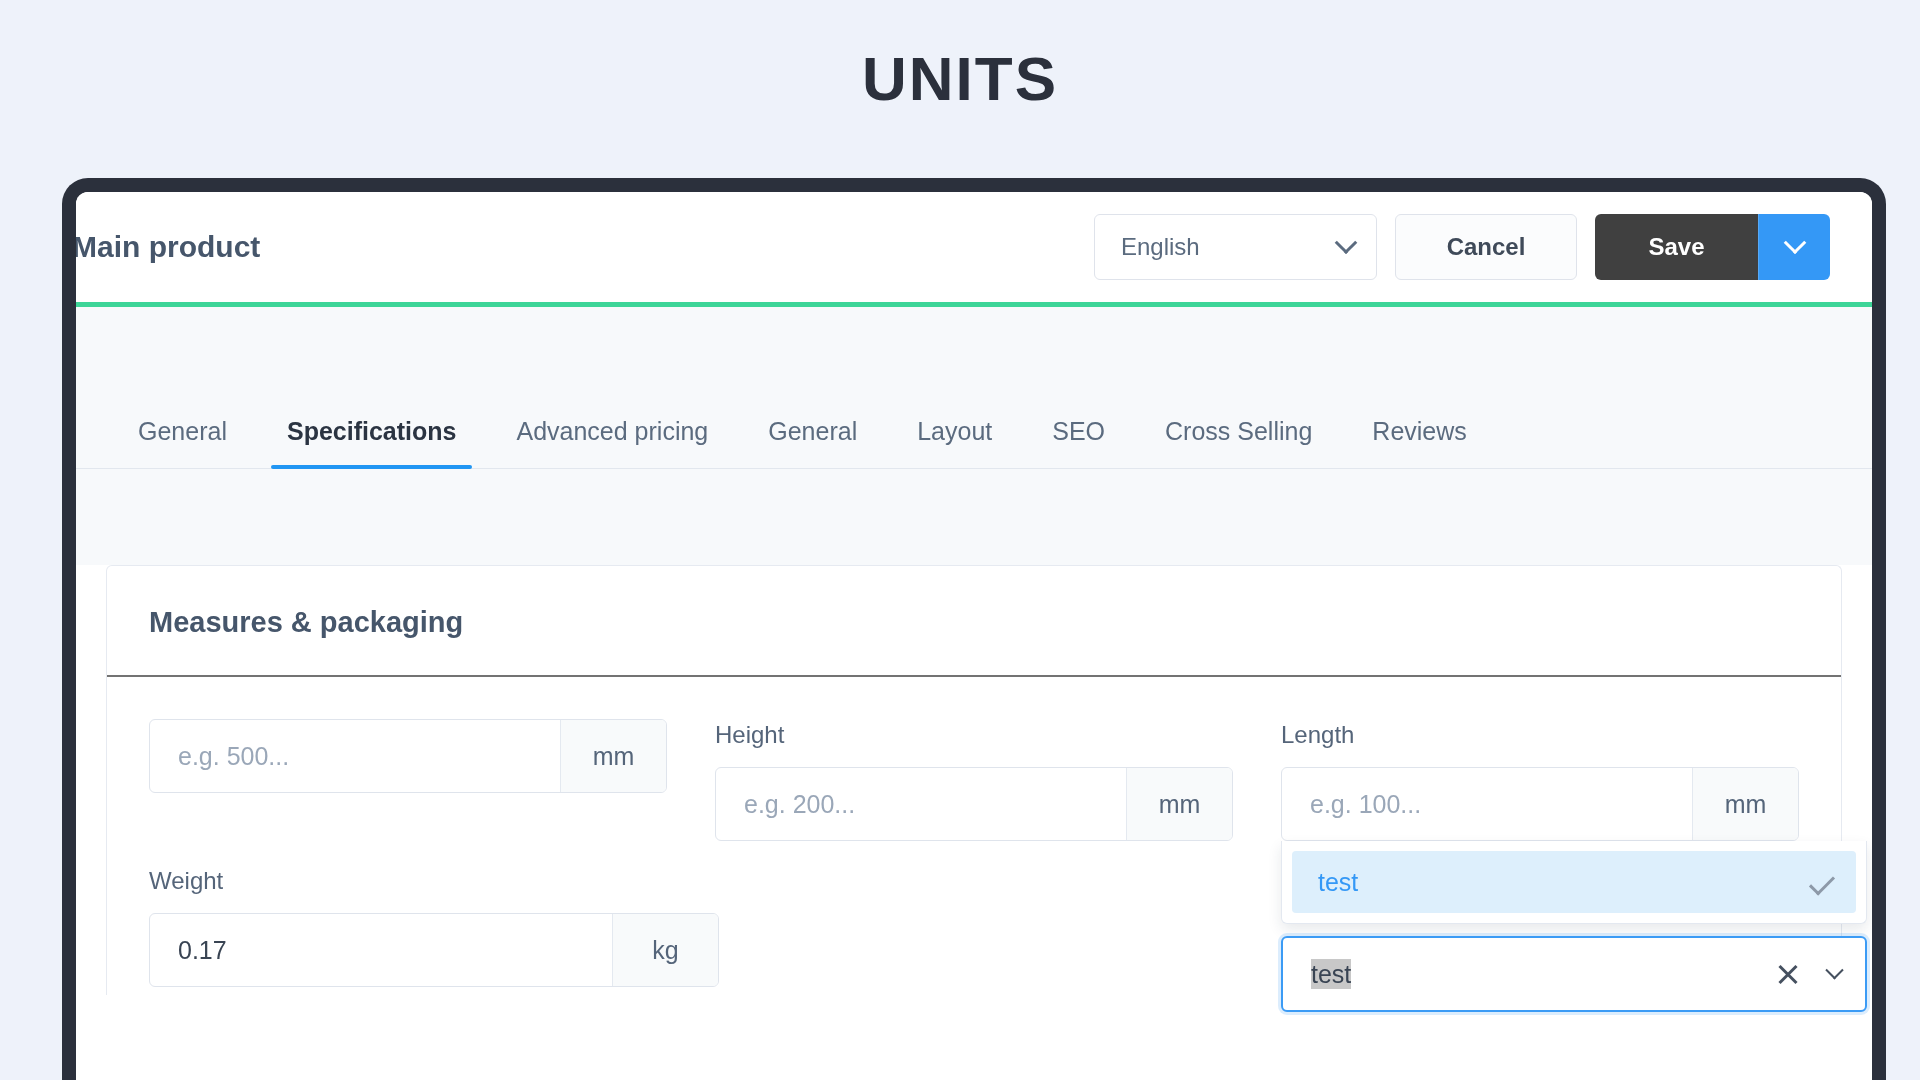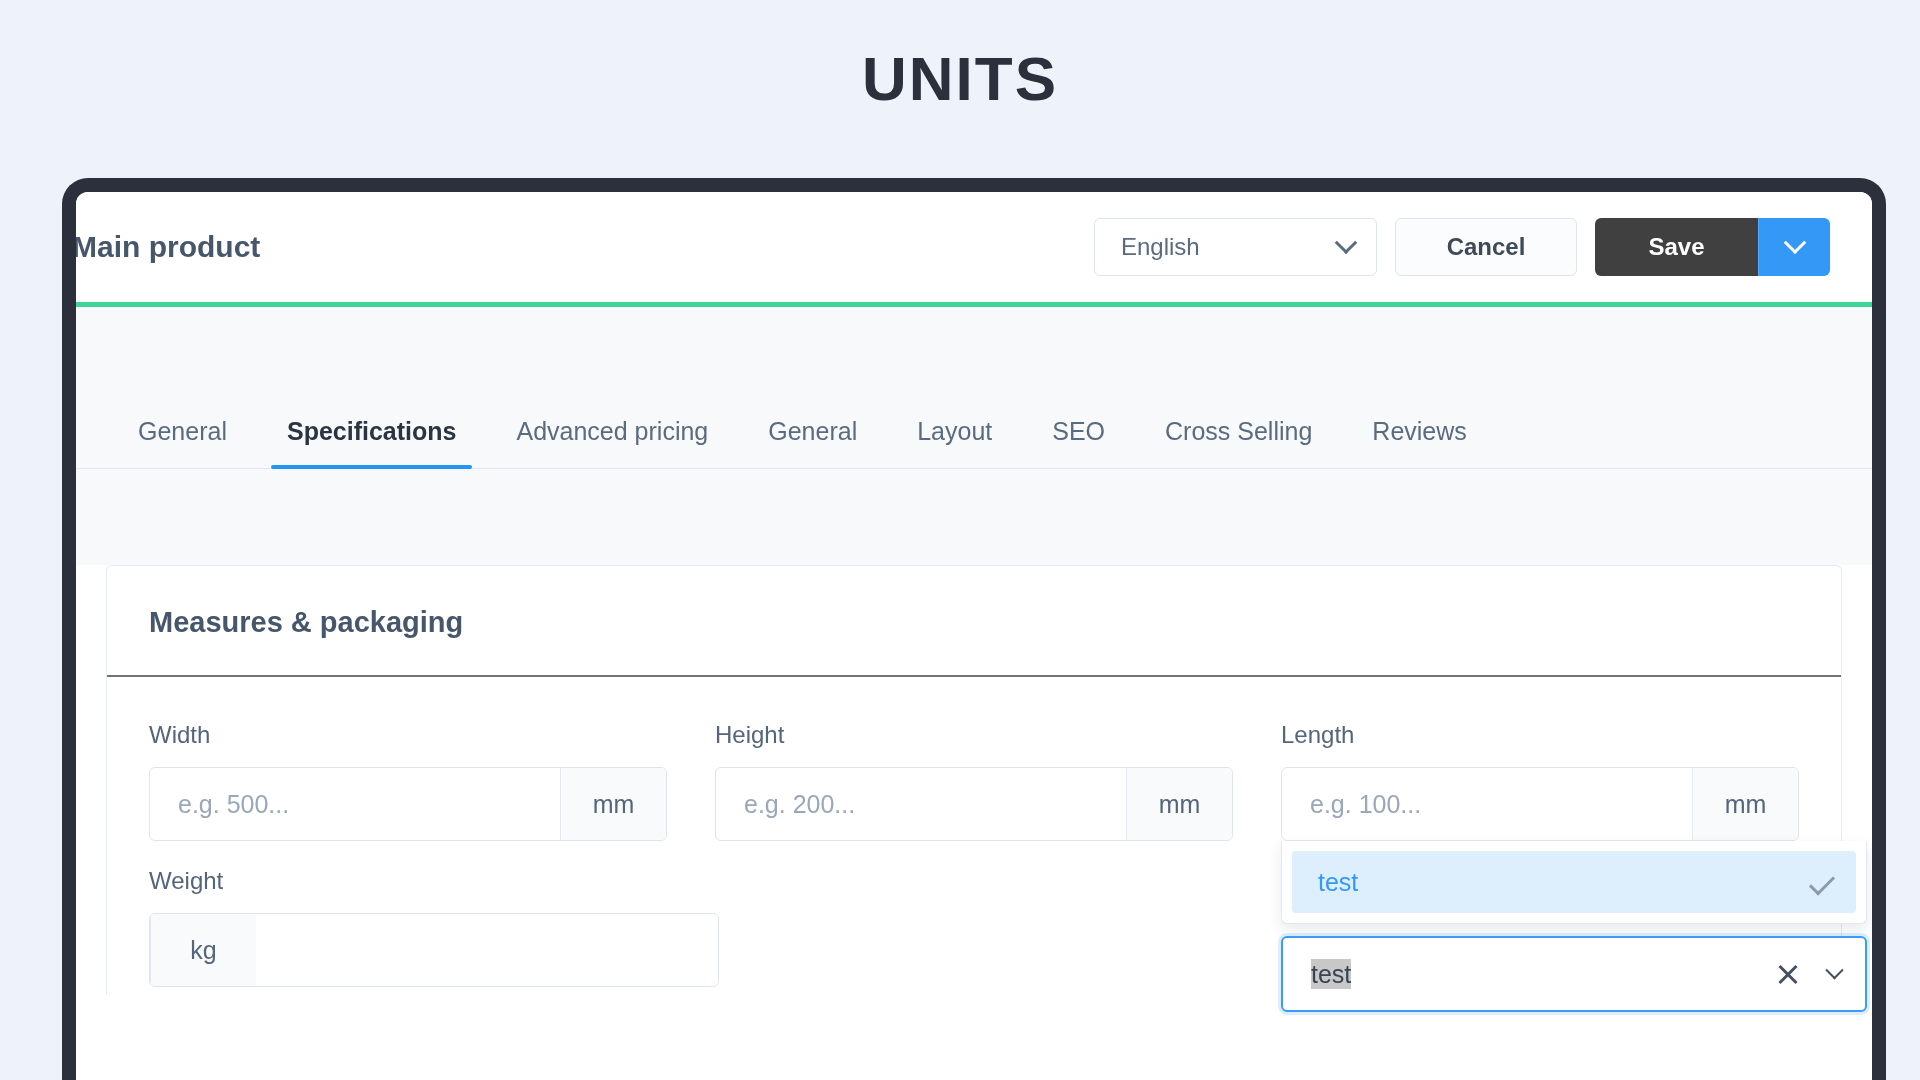--- a/index.html
+++ b/index.html
@@ -59,21 +59,21 @@
     color: #46566b;
     margin-left: -4px;
     white-space: nowrap;
   }
   .header-spacer { flex: 1 1 auto; }
 
   .header-actions {
     display: flex;
     align-items: stretch;
     gap: 18px;
-    height: 58px;
+    height: 66px;
     margin-right: 28px;
   }
 
   .lang-select {
     width: 283px;
     border: 1px solid #dfe3eb;
     border-radius: 6px;
     background: #fff;
     display: flex;
     align-items: center;
@@ -395,23 +395,20 @@
 
     <div class="card">
 
       <div class="card-head">Measures &amp; packaging</div>
 
       <div class="card-body">
 
         <div class="field-row">
 
           <div class="field">
-            <div class="field-label-row">
-              <span class="field-label">Width</span>
-            </div>
             <div class="input-group">
               <input class="txt" type="text" placeholder="e.g. 500..." style="">
               <div class="unit-addon">mm</div>
             </div>
           </div>
 
           <div class="field">
             <div class="field-label-row">
               <span class="field-label">Height</span>
             </div>
@@ -451,20 +448,21 @@
 
         </div>
 
         <div class="field-row">
 
           <div class="field">
             <div class="field-label-row">
               <span class="field-label">Weight</span>
             </div>
             <div class="input-group">
+              <input class="txt" type="text" value="0.17" style="">
               <div class="unit-addon">kg</div>
             </div>
           </div>
 
 
           <div class="field"></div>
 
         </div>
 
       </div>

